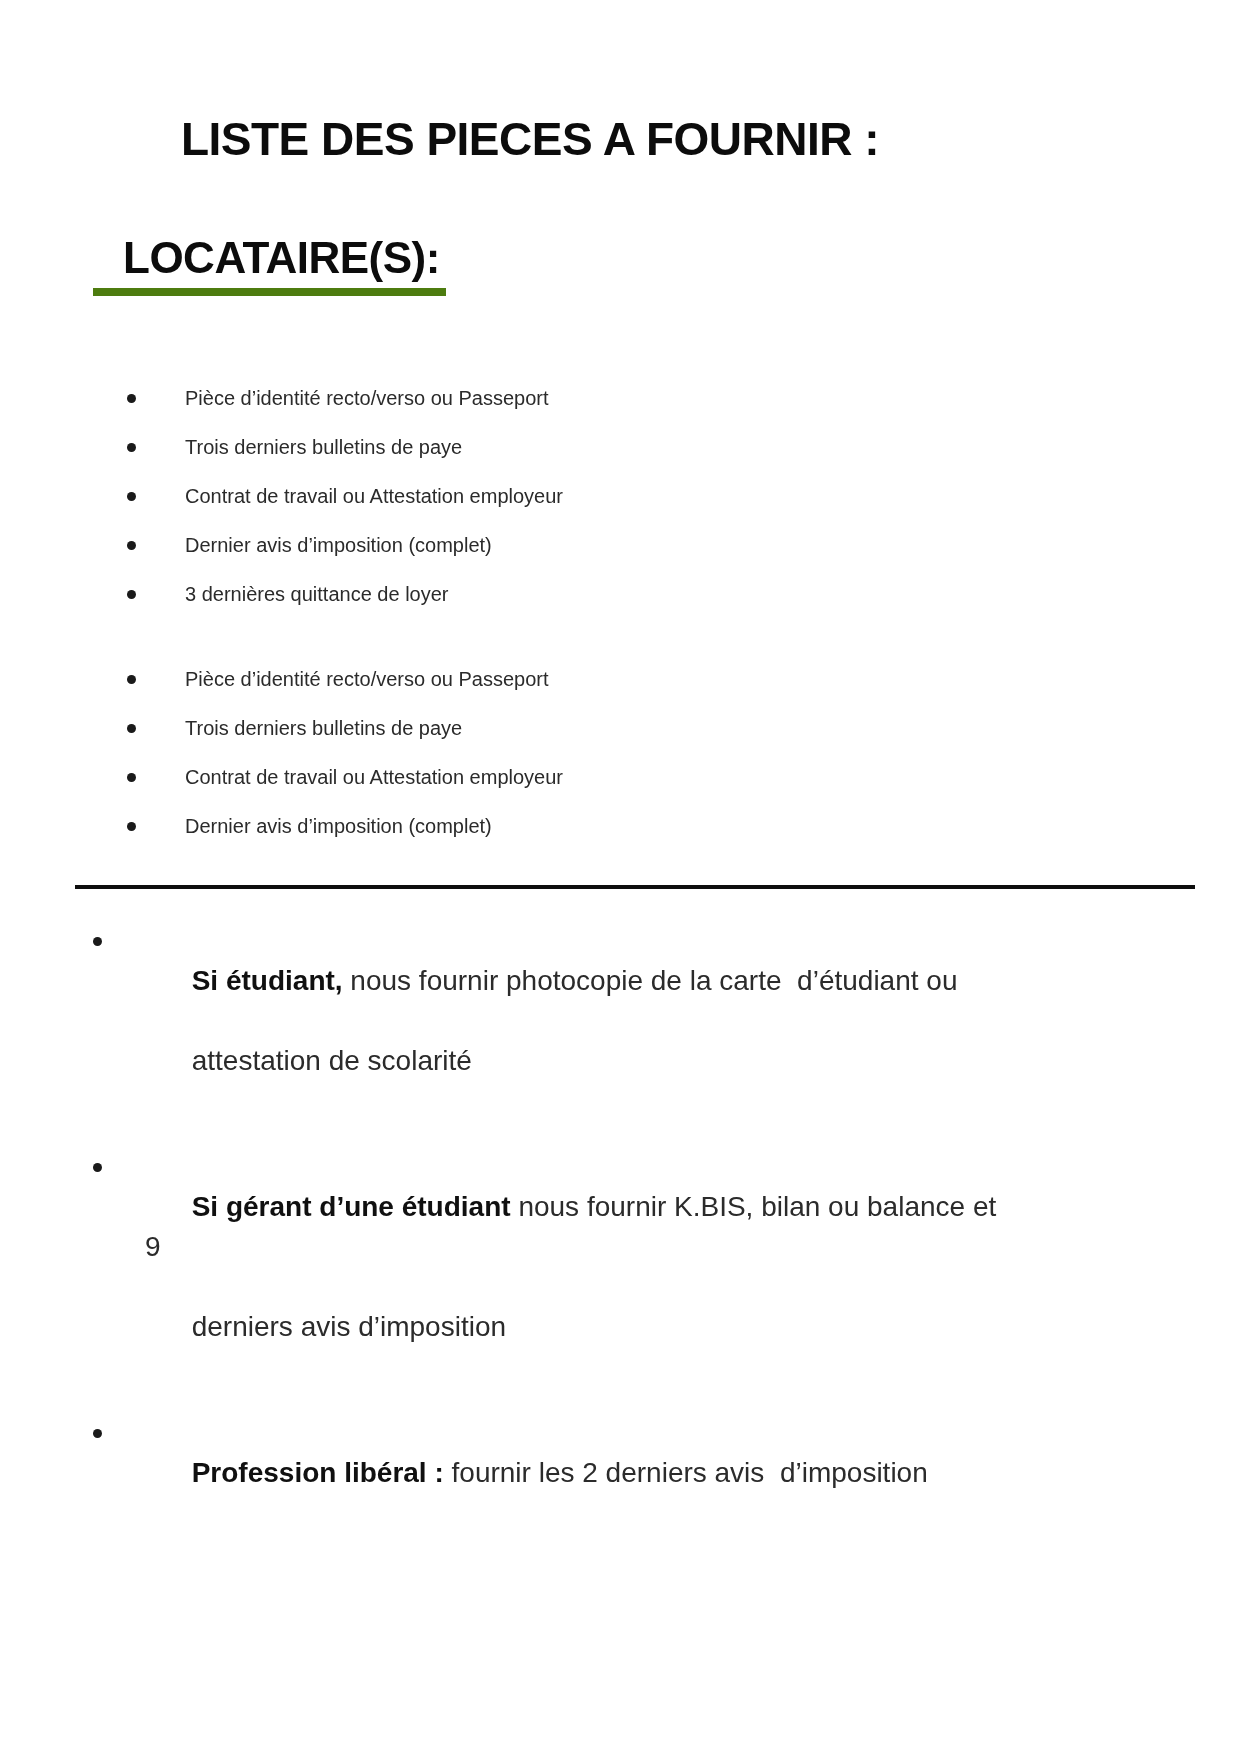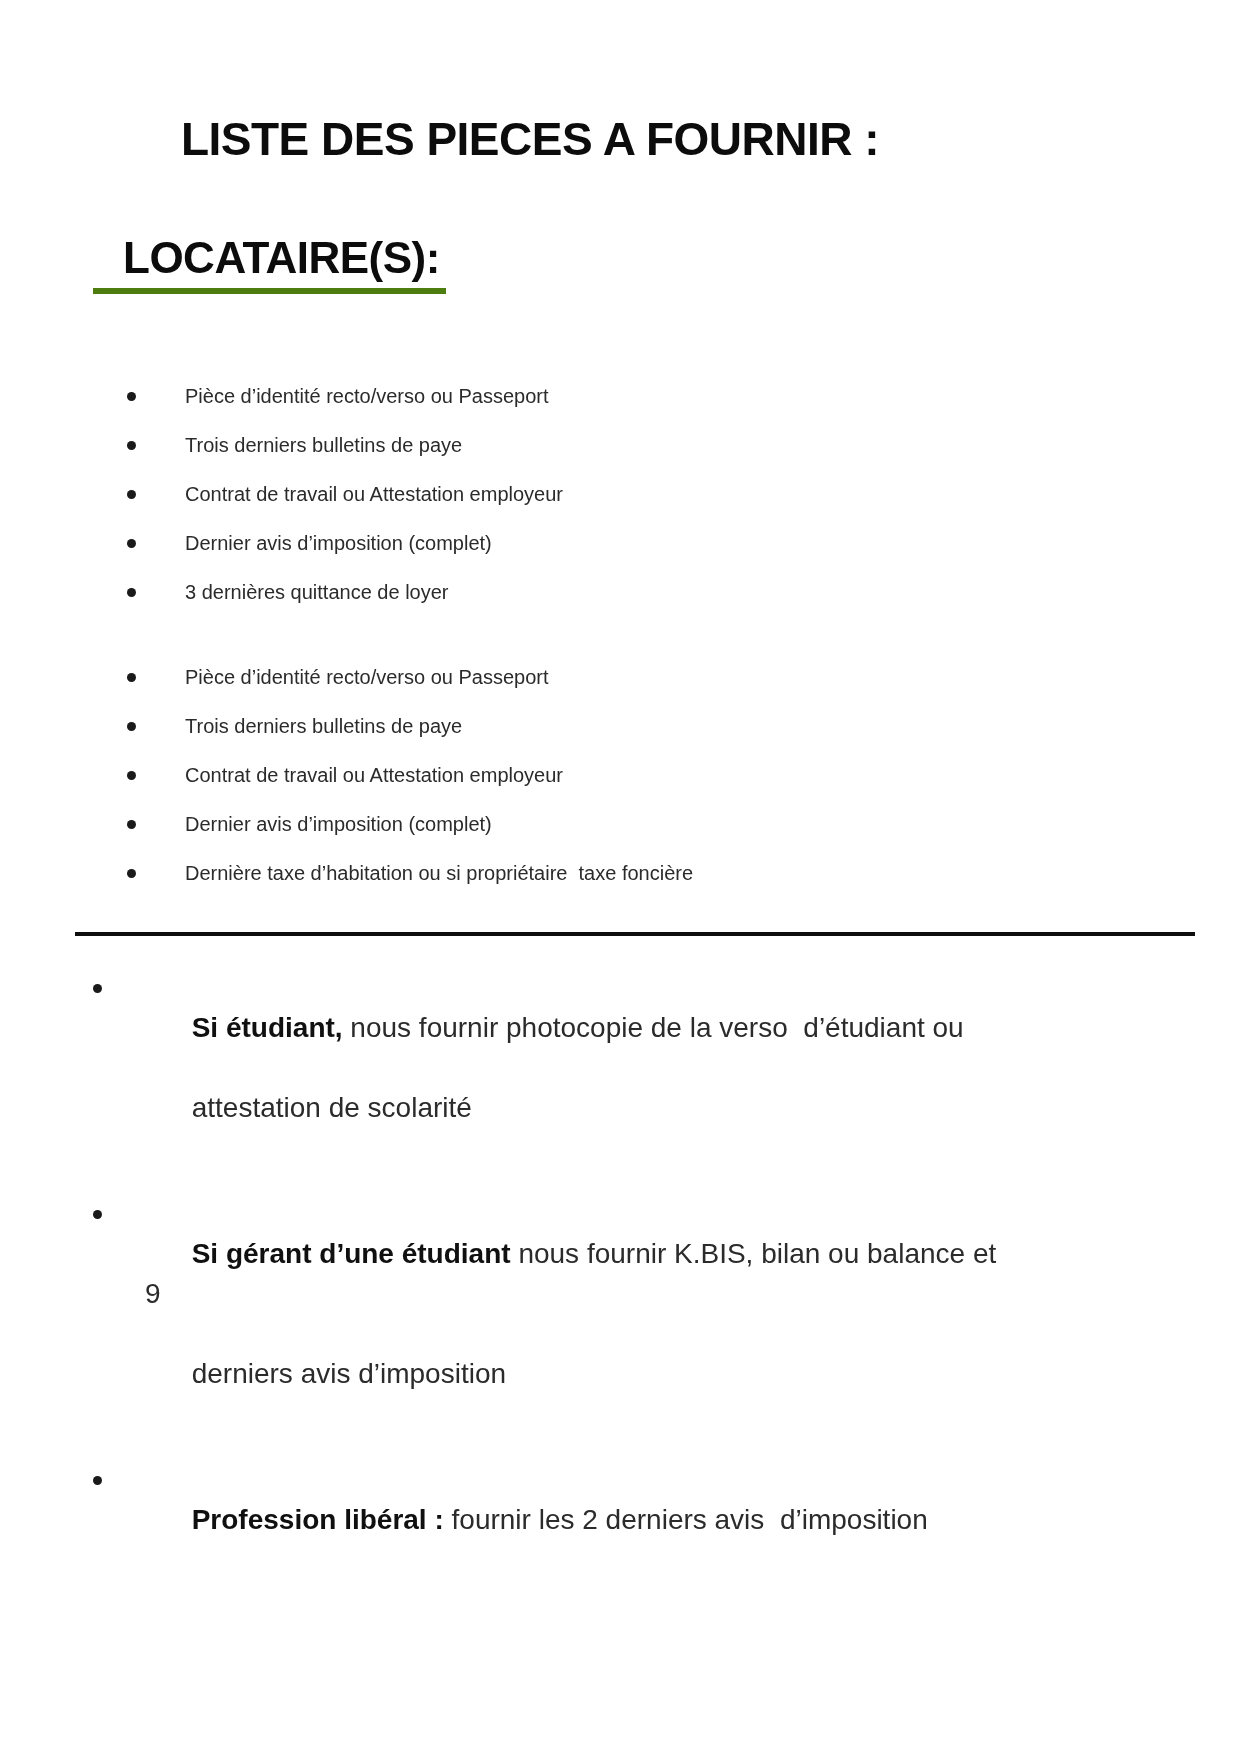--- a/index.html
+++ b/index.html
@@ -30,21 +30,21 @@
     color: #0c0c0c;
     white-space: pre-wrap;
   }
   .heading-row { margin: 30px 0 0 0; }
   .section-heading {
     display: inline-block;
     font-size: 44px;
     font-weight: 700;
     letter-spacing: -0.5px;
     color: #0c0c0c;
-    border-bottom: 6px solid #4d7c0f;
+    border-bottom: 8px solid #4d7c0f;
     padding: 0 6px 5px 30px;
     margin-left: 30px;
     white-space: pre-wrap;
   }
   ul.doc-list {
     list-style: none;
     margin: 42px 0 0 0;
     padding: 0;
   }
   ul.doc-list.second { margin-top: 36px; }
@@ -118,28 +118,27 @@
     <li><span class="bullet"></span><span>Dernier avis d’imposition (complet)</span></li>
     <li><span class="bullet"></span><span>3 dernières quittance de loyer</span></li>
   </ul>
 
 
   <ul class="doc-list second">
     <li><span class="bullet"></span><span>Pièce d’identité recto/verso ou Passeport</span></li>
     <li><span class="bullet"></span><span>Trois derniers bulletins de paye</span></li>
     <li><span class="bullet"></span><span>Contrat de travail ou Attestation employeur</span></li>
     <li><span class="bullet"></span><span>Dernier avis d’imposition (complet)</span></li>
-    <li><span class="bullet"></span><span>Dernière taxe d’habitation ou si propriétaire  taxe foncière</span></li>
   </ul>
 
   <div class="divider"></div>
 
   <ul class="note-list">
     <li>
-      <span class="bullet"></span><span class="note-lead">Si étudiant,</span><span> nous fournir photocopie de la verso  d’étudiant ou</span><br>
+      <span class="bullet"></span><span class="note-lead">Si étudiant,</span><span> nous fournir photocopie de la carte  d’étudiant ou</span><br>
       <span>attestation de scolarité</span>
     </li>
     <li>
       <span class="bullet"></span><span class="note-lead">Si gérant d’une étudiant</span><span> nous fournir K.BIS, bilan ou balance et 9</span><br>
       <span>derniers avis d’imposition</span>
     </li>
     <li>
       <span class="bullet"></span><span class="note-lead">Profession libéral :</span><span> fournir les 2 derniers avis  d’imposition</span>
     </li>
   </ul>

